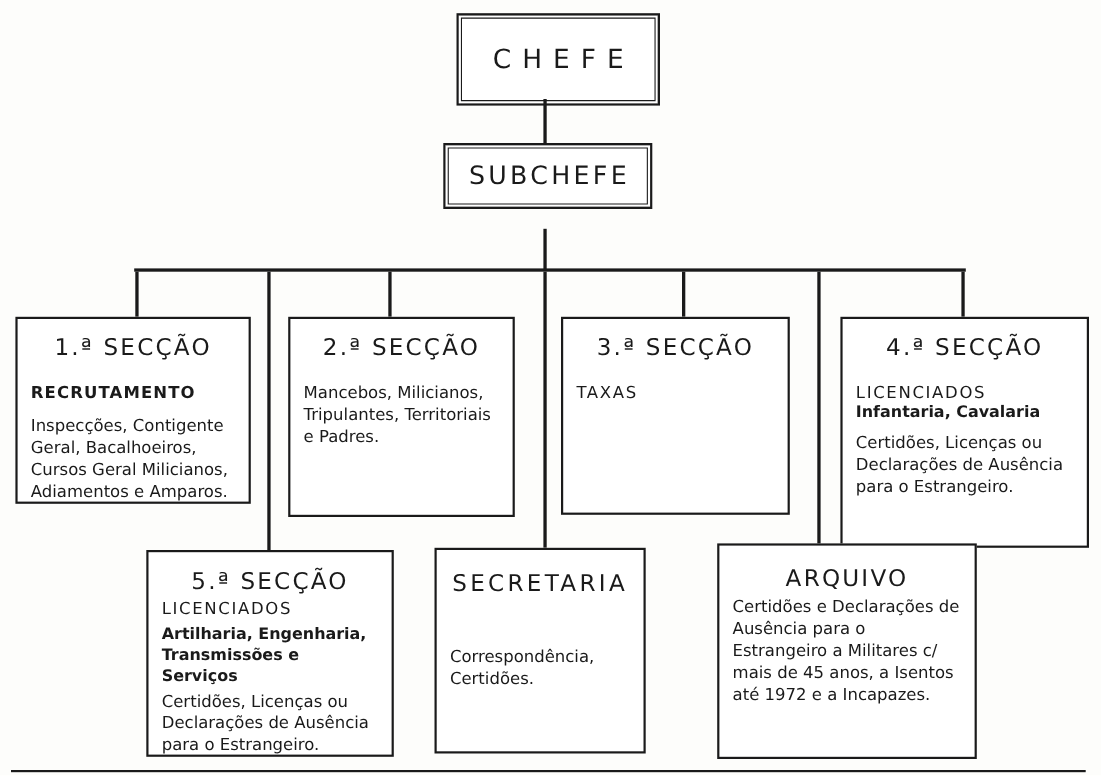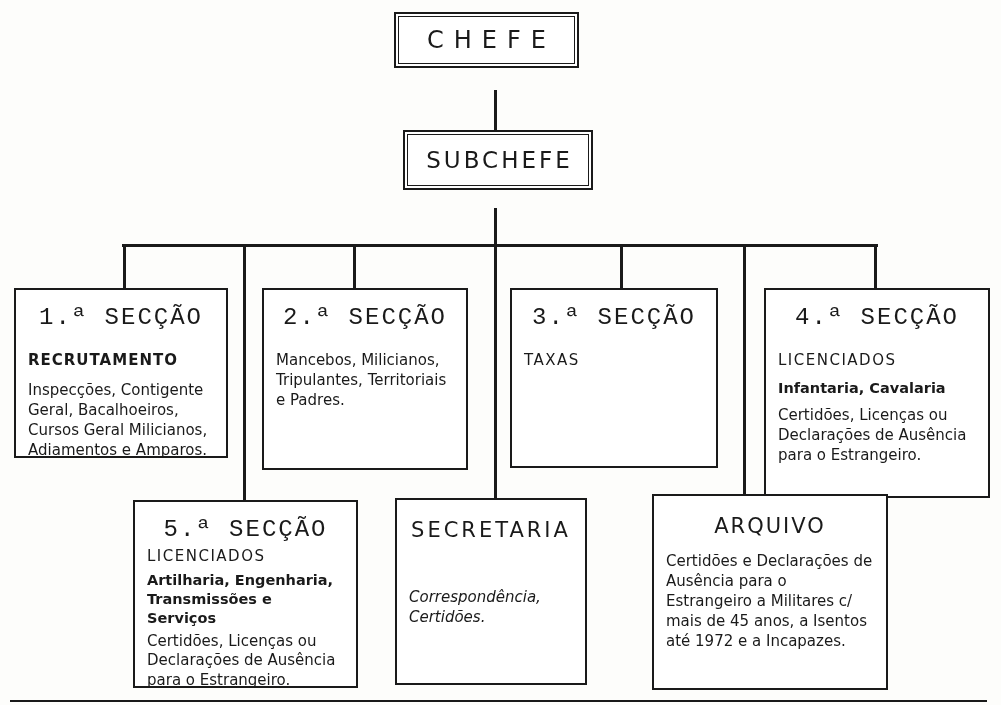--- a/index.html
+++ b/index.html
@@ -15,37 +15,37 @@
     display:flex; align-items:center; justify-content:center;
     box-shadow: inset 0 0 0 2px #ffffff, inset 0 0 0 3px var(--ink);
   }
   .chefe-label   { font-size:24px; letter-spacing:10px; padding-left:10px; white-space:nowrap; }
   .subchefe-label{ font-size:23px; letter-spacing:3px;  padding-left:3px;  white-space:nowrap; }
 
   .vline { position:absolute; width:3px;  background:var(--ink); }
   .hline { position:absolute; height:3px; background:var(--ink); }
 
   .sec { padding:10px 12px; }
-  .sec-title { text-align:center; font-size:24px; letter-spacing:2px; margin-top:4px; white-space:nowrap;font-family:Liberation Mono, monospace; }
+  .sec-title { text-align:center; font-size:21px; letter-spacing:2px; margin-top:4px; white-space:nowrap; }
   .sec-sub   { font-size:15px; letter-spacing:1.5px; margin-top:20px; }
   .sec-sub.bold { font-weight:bold; letter-spacing:1px; }
-  .sec-em    { font-weight:bold; font-size:14.5px; line-height:1.3; margin-top:10px; }
+  .sec-em    { font-weight:bold; font-size:14.5px; line-height:1.3; }
   .sec-body  { font-size:15px; line-height:1.33; margin-top:12px; }
 
   .mt-lg { margin-top:20px; }
   .big-title { text-align:center; font-size:21px; letter-spacing:3px; margin-top:8px; white-space:nowrap; }
-  .secr-body { margin-top:46px; font-size:15px;font-style:italic; }
-  .arq-body  { margin-top:14px; }
+  .secr-body { margin-top:46px; font-size:15px; }
+  .arq-body  { margin-top:4px; }
 </style>
 </head>
 <body>
 
 <div class="canvas">
 
-  <div class="box head-box" style="left:394px;top:12px;width:185px;height:56px">
+  <div class="box head-box" style="left:415px;top:12px;width:185px;height:84px">
     <span class="chefe-label">CHEFE</span>
   </div>
 
   <div class="box head-box" style="left:403px;top:130px;width:190px;height:60px">
     <span class="subchefe-label">SUBCHEFE</span>
   </div>
 
   <div class="vline" style="left:494px;top:90px;height:40px"></div>
   <div class="vline" style="left:494px;top:208px;height:37px"></div>
   <div class="hline" style="left:122px;top:244px;width:756px"></div>

